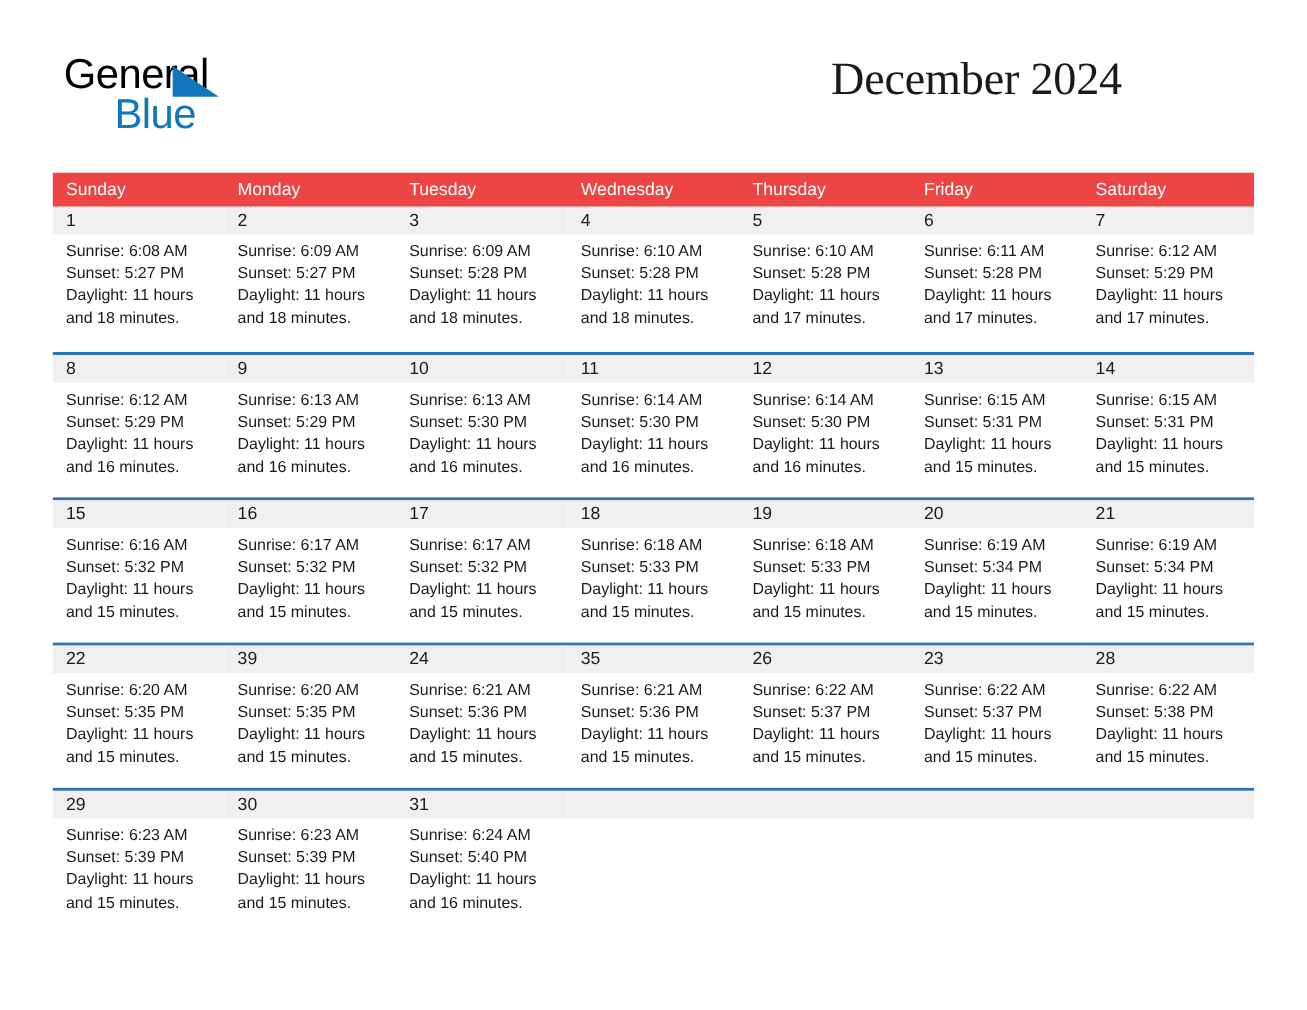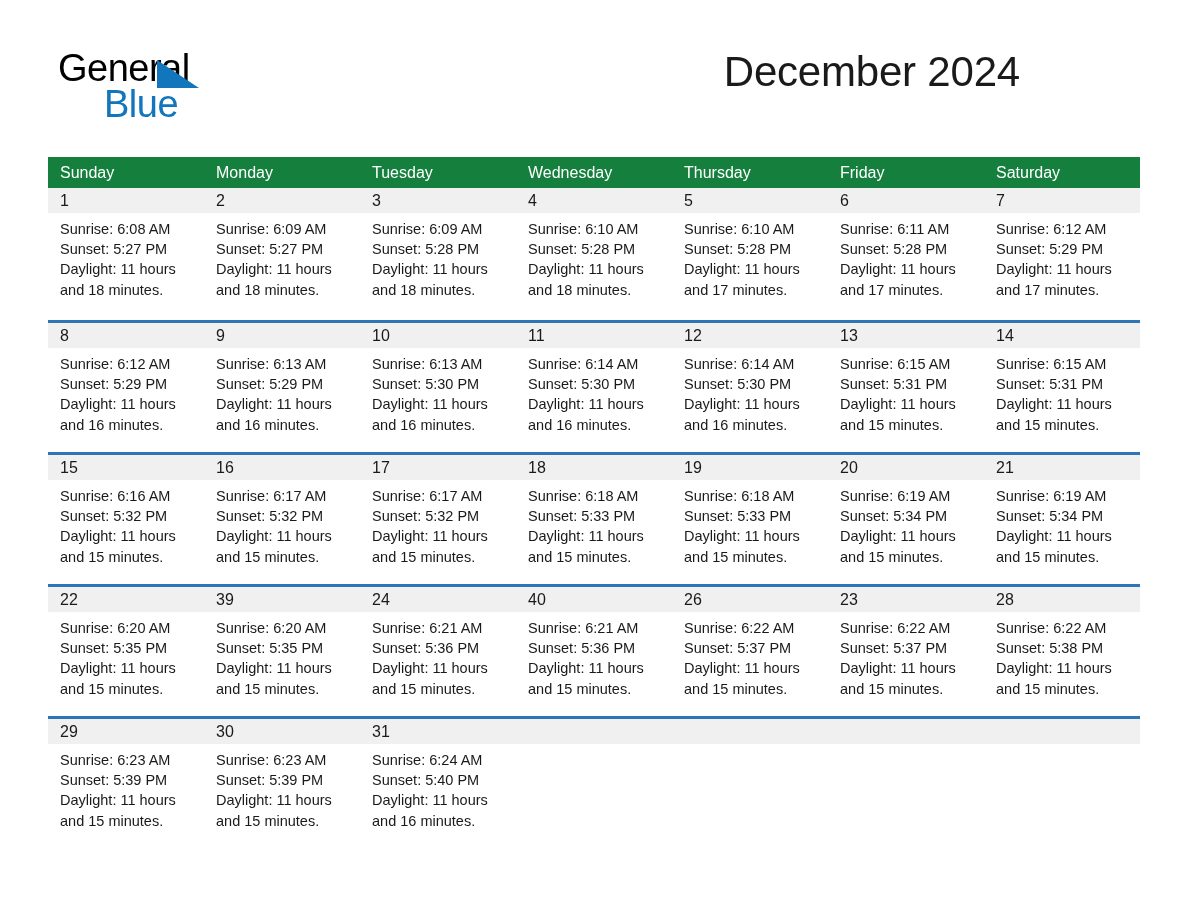--- a/index.html
+++ b/index.html
@@ -73,39 +73,40 @@
     top: 0;
     text-align: right;
   }
   .cal-title {
     font-size: 42px;
     line-height: 52px;
     font-weight: normal;
     color: #1a1a1a;
     margin: 0;
     letter-spacing: -0.2px;
+    font-family: Liberation Serif, serif;
   }
   .cal-subtitle {
     font-size: 25px;
     line-height: 34px;
     font-weight: normal;
     color: #1a1a1a;
     margin: 6px 0 0 0;
   }
 
   
   .calendar {
     position: absolute;
     left: 48px;
     top: 157px;
     width: 1092px;
   }
   .weekday-row {
     display: flex;
-    background: #15803d;
+    background: #ef4444;
     height: 31px;
   }
   .weekday {
     flex: 1 1 0;
     color: #ffffff;
     font-size: 16px;
     line-height: 31px;
     padding-left: 12px;
     box-sizing: border-box;
     white-space: nowrap;
@@ -454,21 +455,21 @@
           </div>
         <div class="day-body">
           <div class="day-line">Sunrise: 6:21 AM</div>
           <div class="day-line">Sunset: 5:36 PM</div>
           <div class="day-line">Daylight: 11 hours</div>
           <div class="day-line">and 15 minutes.</div>
         </div>
       </div>
       <div class="day-cell filled">
         <div class="daynum-band">
-            <span class="daynum">40</span>
+            <span class="daynum">35</span>
           </div>
         <div class="day-body">
           <div class="day-line">Sunrise: 6:21 AM</div>
           <div class="day-line">Sunset: 5:36 PM</div>
           <div class="day-line">Daylight: 11 hours</div>
           <div class="day-line">and 15 minutes.</div>
         </div>
       </div>
       <div class="day-cell filled">
         <div class="daynum-band">

